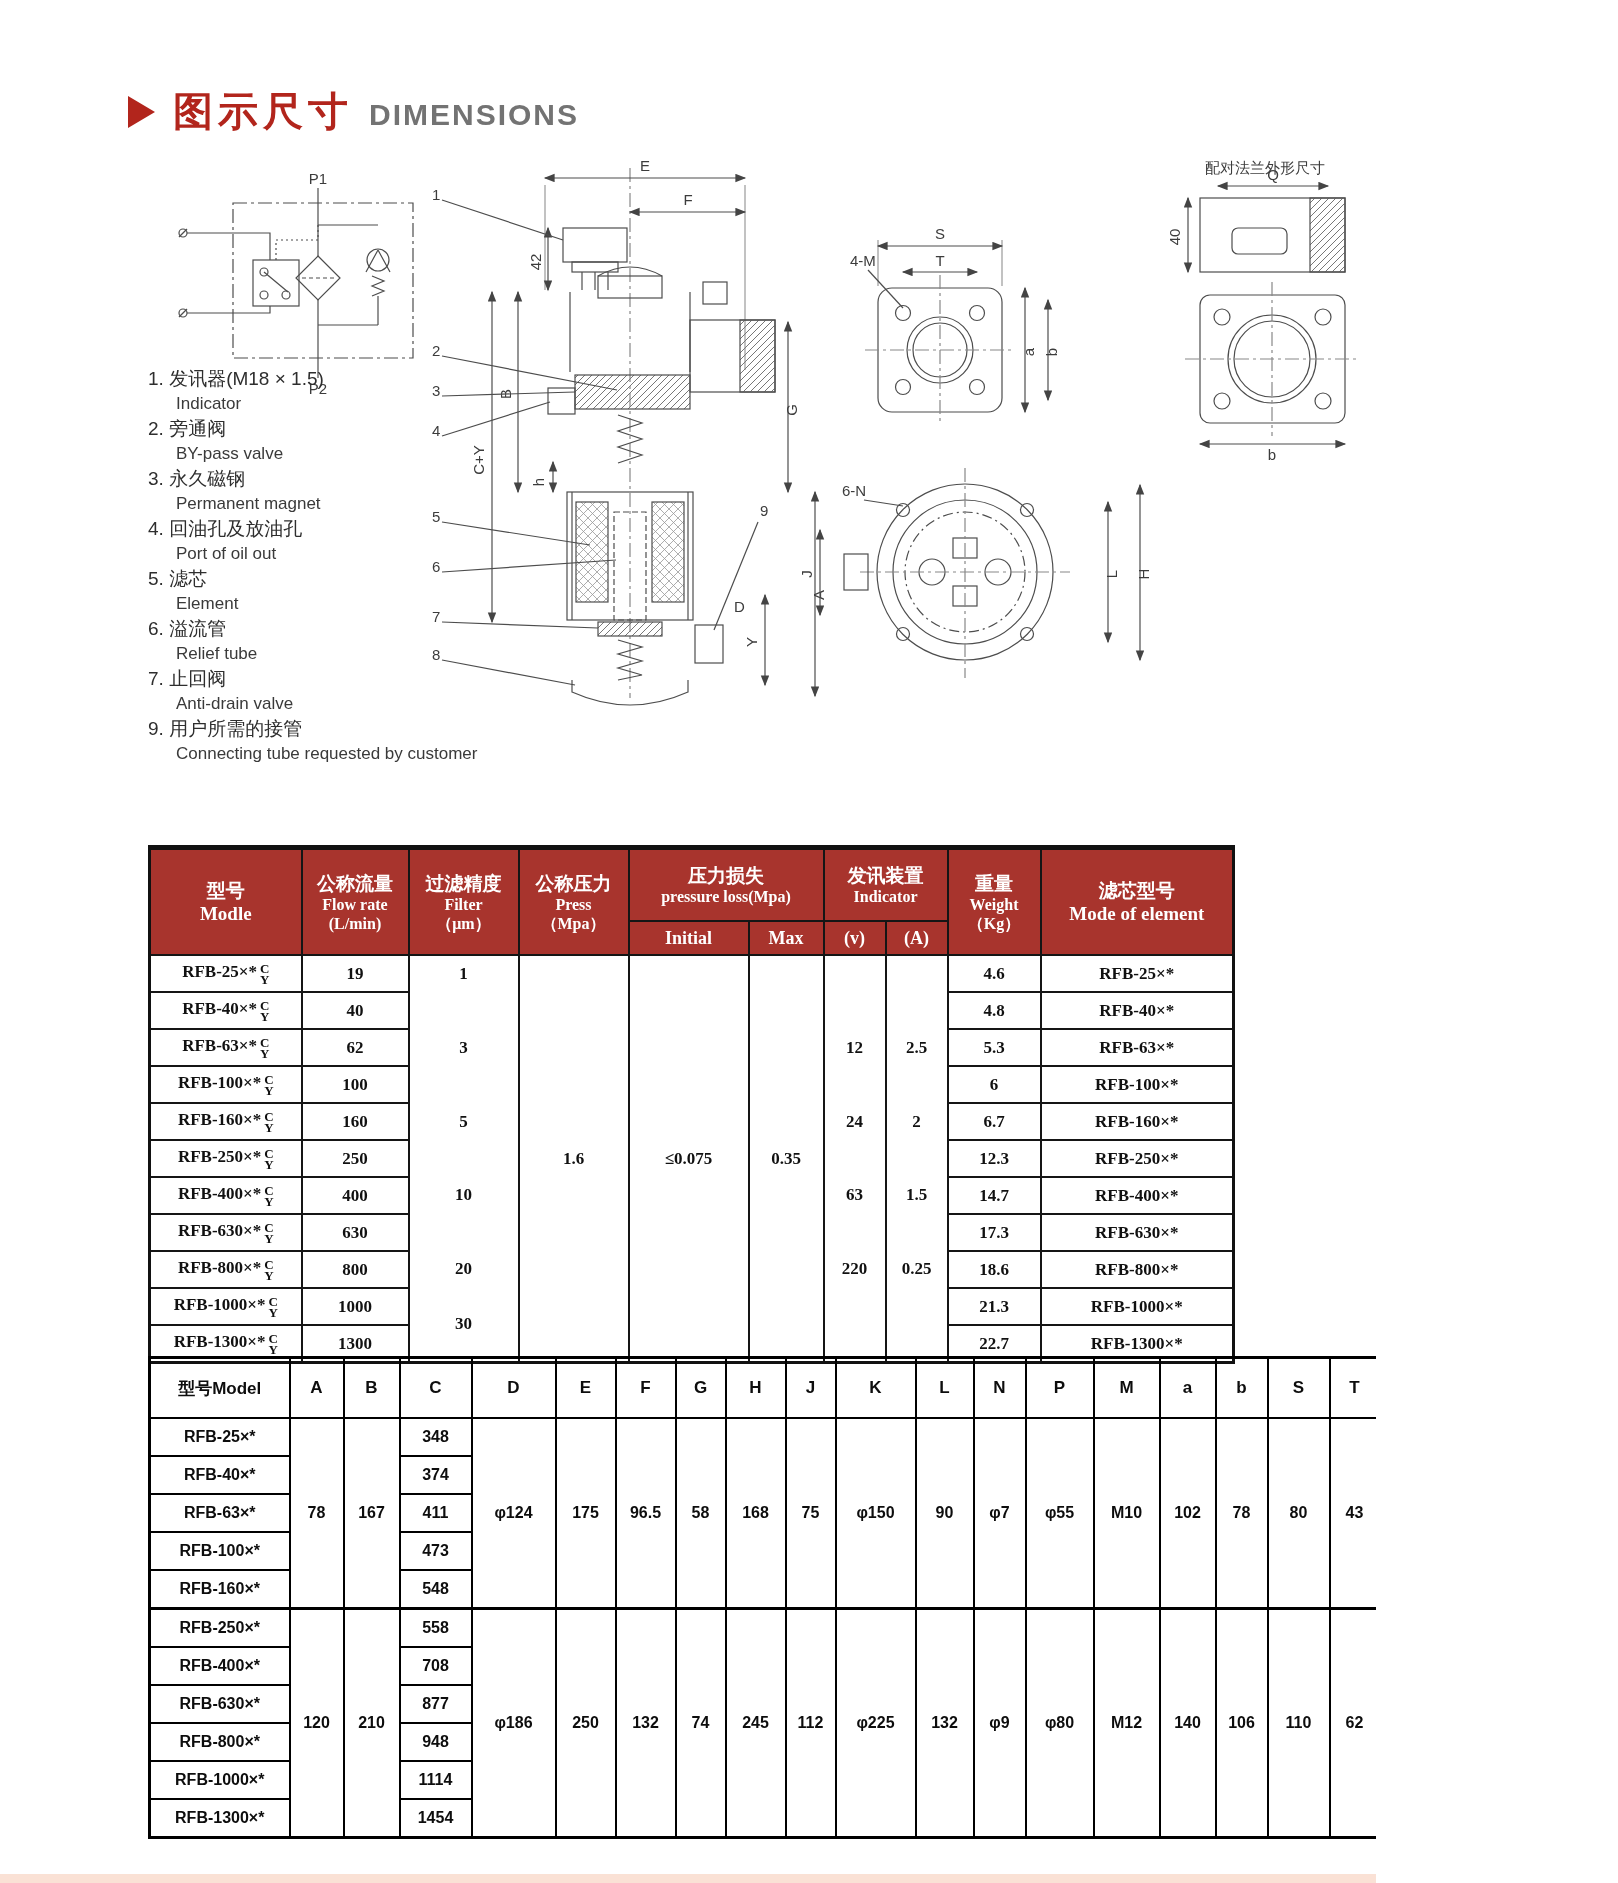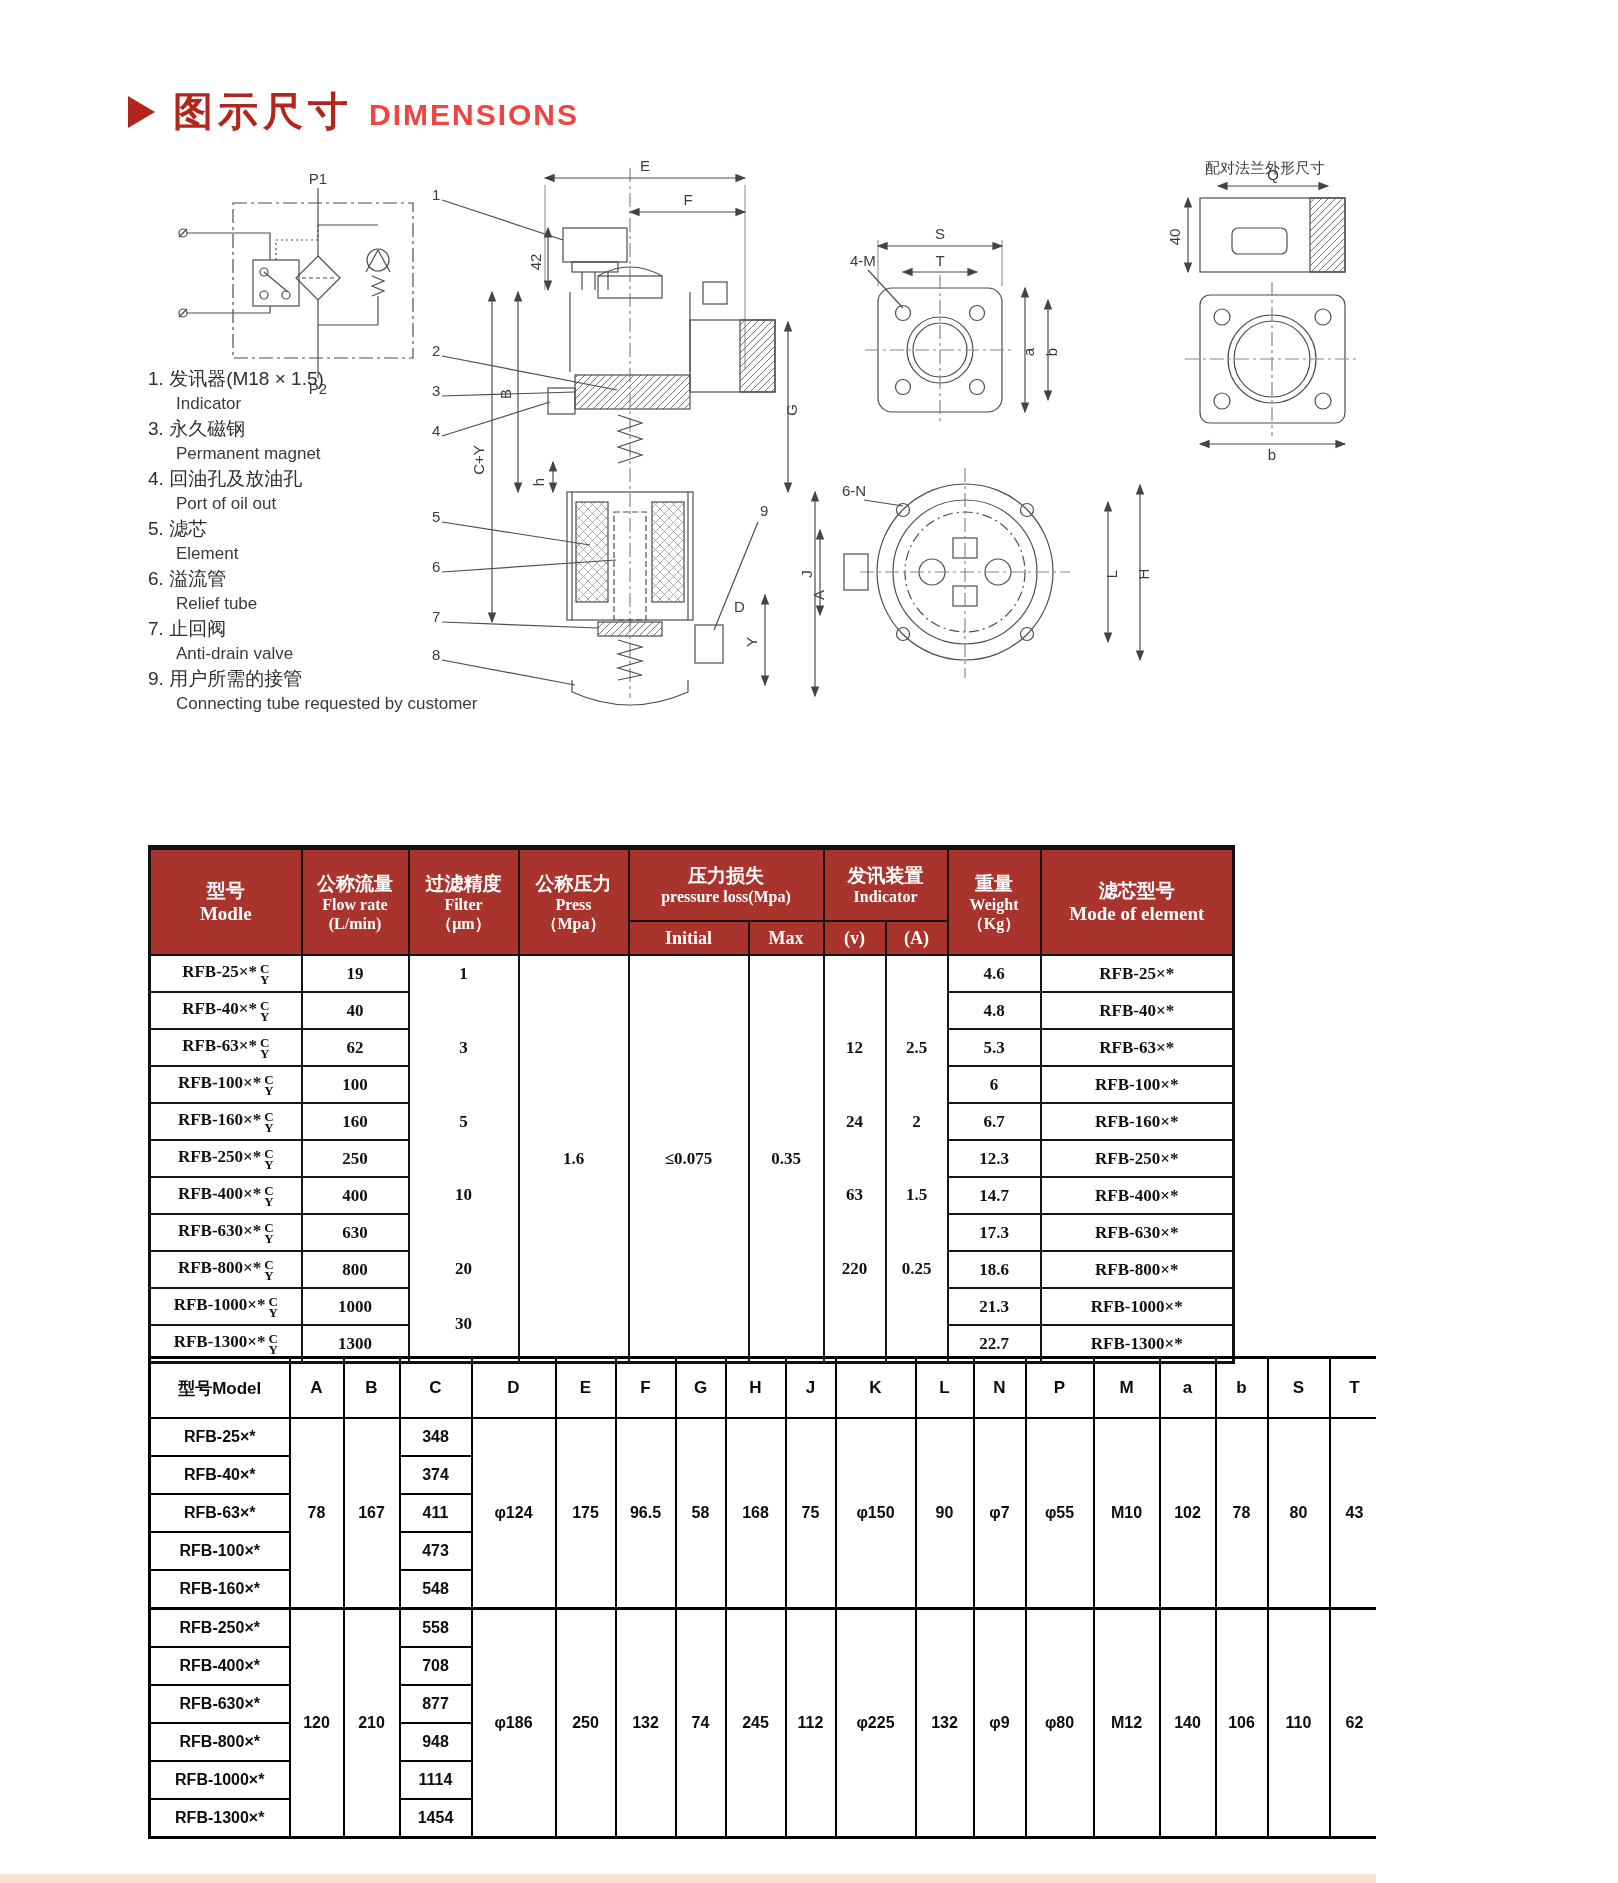--- a/index.html
+++ b/index.html
@@ -3,21 +3,21 @@
 <meta charset="utf-8">
 <style>
   html,body{margin:0;padding:0;background:#ffffff;}
   #page{position:relative;width:1376px;height:1883px;background:#fff;overflow:hidden;
         font-family:"Liberation Sans",sans-serif;}
   
   .title{position:absolute;left:128px;top:84px;display:flex;align-items:center;}
   .tri{width:0;height:0;border-left:27px solid #b2251c;border-top:16px solid transparent;
        border-bottom:16px solid transparent;margin-right:18px;}
   .t-zh{font-size:40px;font-weight:bold;color:#b2251c;letter-spacing:5px;}
-  .t-en{font-size:30px;font-weight:bold;color:#ef4444;letter-spacing:2px;margin-left:16px;padding-top:6px;}
+  .t-en{font-size:30px;font-weight:bold;color:#737373;letter-spacing:2px;margin-left:16px;padding-top:6px;}
   
   .drawings{position:absolute;left:120px;top:140px;}
   .drawings text{font-family:"Liberation Sans",sans-serif;font-size:15px;fill:#3c3c3c;stroke:none;}
   
   .parts{position:absolute;left:148px;top:366px;width:380px;color:#2e2e2e;}
   .pitem .zh{font-size:19px;line-height:25px;}
   .pitem .en{font-size:17px;line-height:25px;padding-left:28px;color:#3a3a3a;}
   
   table{border-collapse:collapse;table-layout:fixed;padding-left:28px;}
   .spec{position:absolute;left:148px;top:845px;width:1084px;
@@ -243,20 +243,24 @@
         <line x1="1080" y1="304" x2="1225" y2="304" marker-start="url(#arr)" marker-end="url(#arr)"></line>
         <text x="1152" y="320" text-anchor="middle">b</text>
       </g>
     </g>
   </svg>
 
   <div class="parts">
     <div class="pitem">
       <div class="zh"><span>1.</span> <span>发讯器(M18 × 1.5)</span></div>
       <div class="en">Indicator</div>
+    </div>
+    <div class="pitem">
+      <div class="zh"><span>2.</span> <span>旁通阀</span></div>
+      <div class="en">BY-pass valve</div>
     </div>
     <div class="pitem">
       <div class="zh"><span>3.</span> <span>永久磁钢</span></div>
       <div class="en">Permanent magnet</div>
     </div>
     <div class="pitem">
       <div class="zh"><span>4.</span> <span>回油孔及放油孔</span></div>
       <div class="en">Port of oil out</div>
     </div>
     <div class="pitem">

